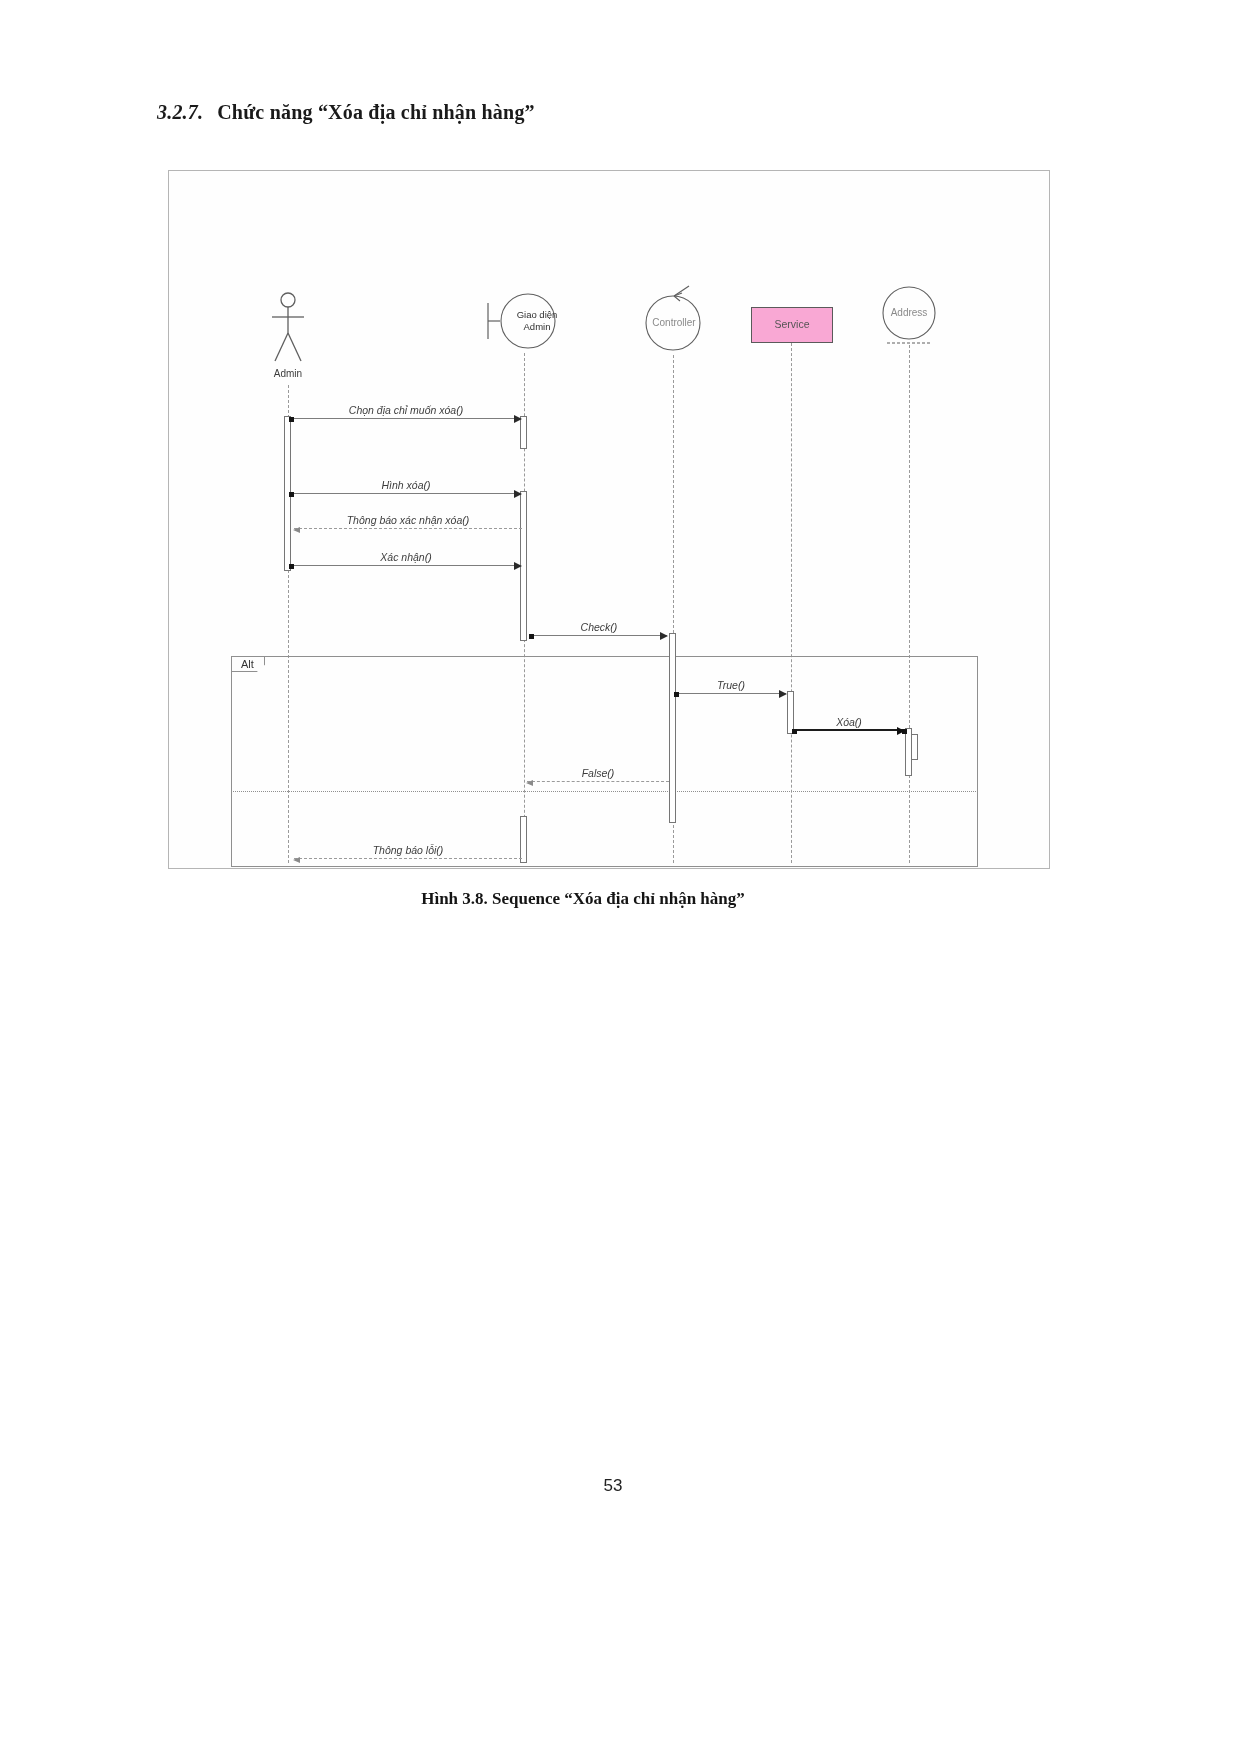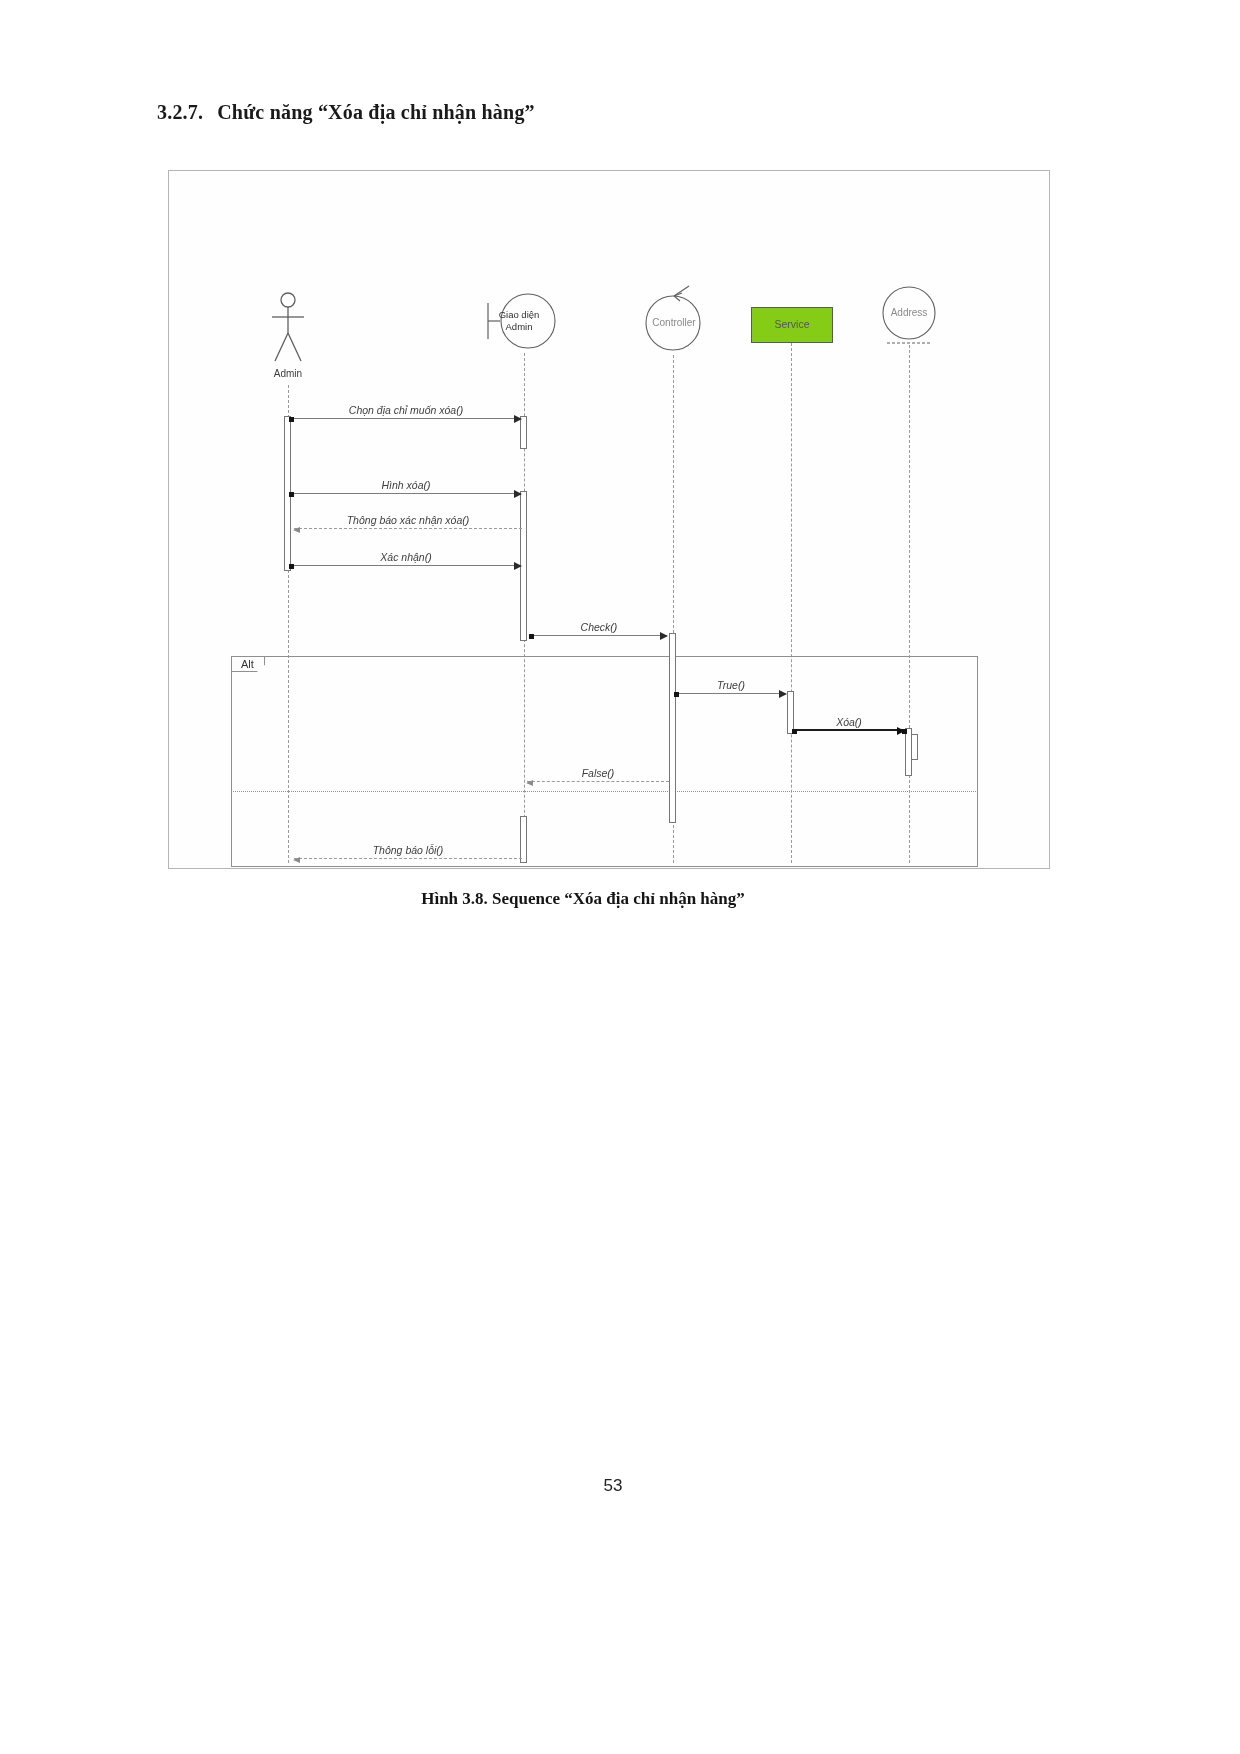--- a/index.html
+++ b/index.html
@@ -5,38 +5,38 @@
   html,body{margin:0;padding:0;}
   body{
     width:1240px;height:1754px;background:#ffffff;position:relative;
     font-family:"Liberation Sans", sans-serif;overflow:hidden;
   }
   
   .heading{
     position:absolute;left:157px;top:101px;font-family:"Liberation Serif",serif;
     font-weight:bold;font-size:20px;color:#1a1a1a;letter-spacing:.2px;
   }
-  .heading .num{margin-right:14px;}
+  .heading .num{margin-right:14px;font-style:italic;}
   
   .figure-frame{
     position:absolute;left:168px;top:170px;width:880px;height:697px;
     border:1px solid #b5b5b5;background:#fefefe;
   }
   .dg-title{
     position:absolute;top:38px;left:0;width:100%;text-align:center;
     font-size:14px;color:#474747;letter-spacing:.4px;padding-left:26px;box-sizing:border-box;
   }
   
   .participant{position:absolute;}
   .p-label{position:absolute;text-align:center;font-size:10px;color:#3c3c3c;white-space:nowrap;}
   .p-label.faded{color:#8a8a8a;}
   .p-inner{position:absolute;text-align:center;font-size:9.5px;color:#2f2f2f;line-height:12px;}
   .service-box{
     position:absolute;left:582px;top:136px;width:80px;height:34px;
-    border:1.5px solid #5a5a5a;background:#84cc16;text-align:center;line-height:32px;
+    border:1.5px solid #5a5a5a;background:#f9a8d4;text-align:center;line-height:32px;
     font-size:10.5px;color:#555;
   }
   
   .lifeline{position:absolute;width:0;border-left:1px dashed #9a9a9a;z-index:1;}
   
   .act{position:absolute;width:7px;background:#ffffff;border:1px solid #767676;z-index:3;box-sizing:border-box;}
   
   .alt-frame{position:absolute;left:62px;top:485px;width:745px;height:209px;border:1px solid #8f8f8f;z-index:2;}
   .alt-tab{
     position:absolute;left:-1px;top:-1px;width:34px;height:16px;background:#fdfdfd;
@@ -99,21 +99,21 @@
     </div>
     <div class="p-label" style="left:89px;top:197px;width:60px;">Admin</div>
 
     <div class="participant" style="left:311px;top:118px;">
       <svg width="80" height="64">
         <line x1="8" y1="14" x2="8" y2="50" stroke-width="1.2"></line>
         <line x1="8" y1="32" x2="20" y2="32" stroke-width="1.2"></line>
         <circle cx="48" cy="32" r="27" stroke-width="1.1"></circle>
       </svg>
     </div>
-    <div class="p-inner" style="left:320px;top:138px;width:60px;">
+    <div class="p-inner" style="left:338px;top:138px;width:60px;">
       <div>Giao diện</div>
       <div>Admin</div>
     </div>
 
     <div class="participant" style="left:474px;top:112px;">
       <svg width="62" height="70">
         <path d="M46,3 L31,13" stroke-width="1.1"></path>
         <path d="M31,13 L39,10 M31,13 L37,18" stroke-width="1.1"></path>
         <circle cx="30" cy="40" r="27" stroke-width="1.1"></circle>
       </svg>

